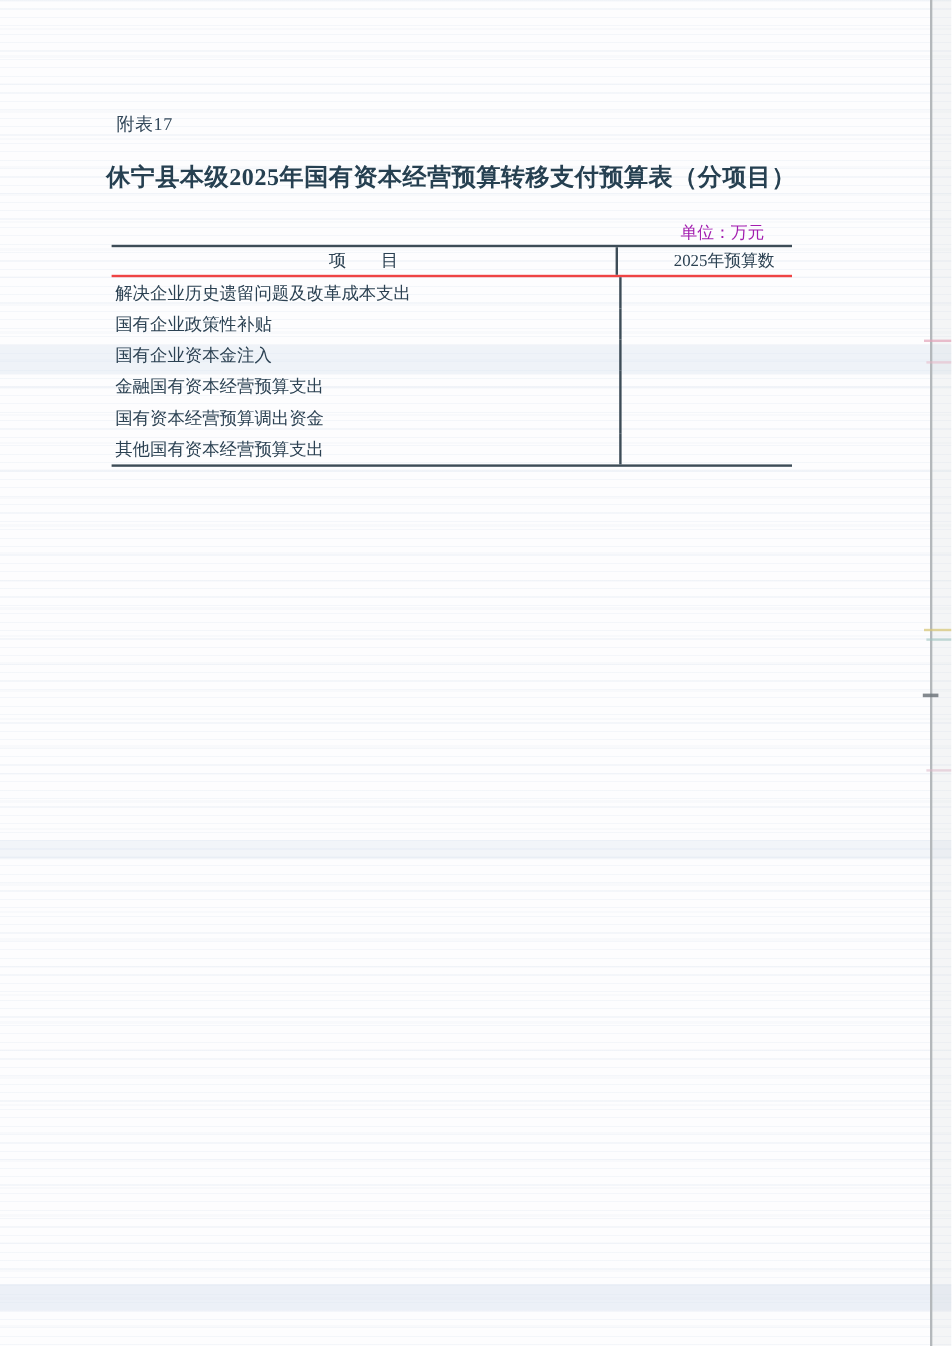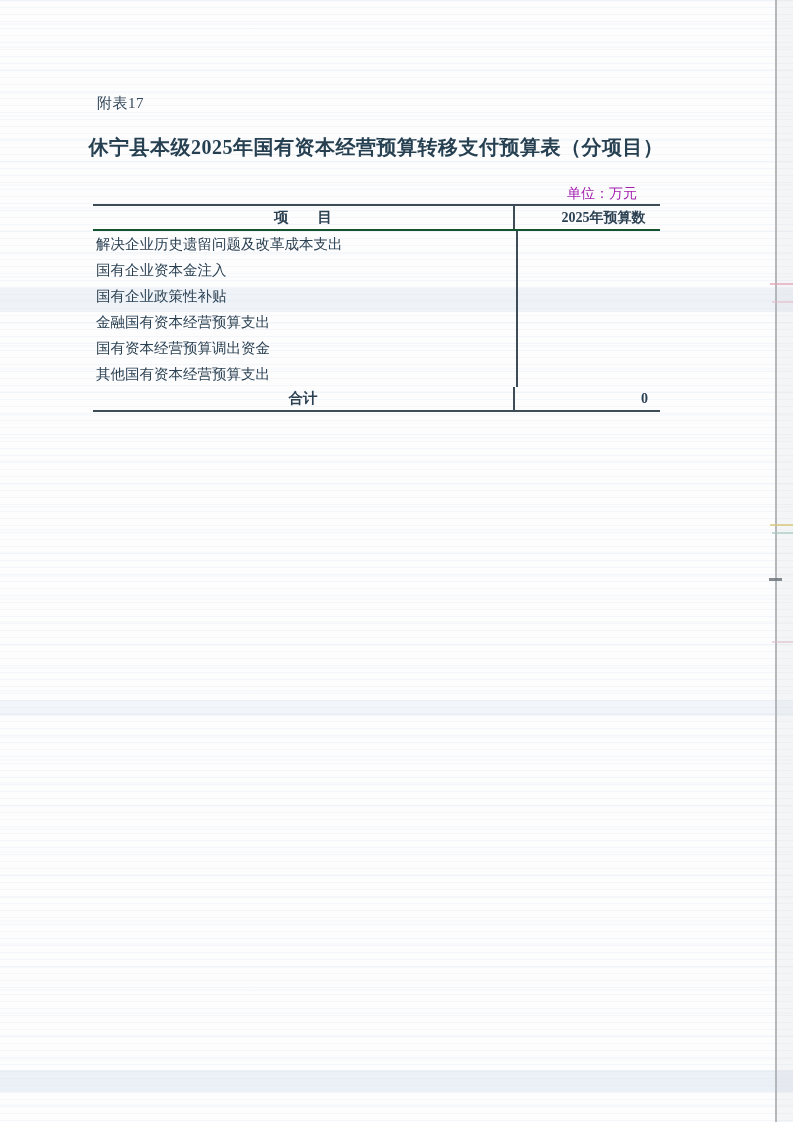--- a/index.html
+++ b/index.html
@@ -98,22 +98,22 @@
     position: absolute;
     left: 93px;
     top: 204px;
     width: 567px;
     border-top: 2px solid #3d4c57;
     border-bottom: 2px solid #3d4c57;
   }
   .thead {
     display: flex;
     height: 23px;
-    border-bottom: 2px solid #14532d;
-    font-weight: 700;
+    border-bottom: 2px solid #ef4444;
+    font-weight: 400;
     gap: 32px;
   }
   .trow {
     display: flex;
     height: 26px;
     gap: 48px;
   }
   .trow-total {
     display: flex;
     height: 23px;
@@ -169,44 +169,40 @@
     <div class="thead">
       <div class="cell cell-item">项　　目</div>
       <div class="cell cell-value">2025年预算数</div>
     </div>
     <div>
         <div class="trow">
           <div class="cell cell-item">解决企业历史遗留问题及改革成本支出</div>
           <div class="cell cell-value"></div>
         </div>
         <div class="trow">
+          <div class="cell cell-item">国有企业政策性补贴</div>
+          <div class="cell cell-value"></div>
+        </div>
+        <div class="trow">
           <div class="cell cell-item">国有企业资本金注入</div>
           <div class="cell cell-value"></div>
         </div>
         <div class="trow">
-          <div class="cell cell-item">国有企业政策性补贴</div>
-          <div class="cell cell-value"></div>
-        </div>
-        <div class="trow">
           <div class="cell cell-item">金融国有资本经营预算支出</div>
           <div class="cell cell-value"></div>
         </div>
         <div class="trow">
           <div class="cell cell-item">国有资本经营预算调出资金</div>
           <div class="cell cell-value"></div>
         </div>
         <div class="trow">
           <div class="cell cell-item">其他国有资本经营预算支出</div>
           <div class="cell cell-value"></div>
         </div>
       </div>
-    <div class="trow-total">
-      <div class="cell cell-item">合计</div>
-      <div class="cell cell-value">0</div>
-    </div>
   </div>
 
   <div class="edge-line"></div>
   <div class="edge-shade"></div>
   <div class="edge-tick tick-1"></div>
   <div class="edge-tick tick-2"></div>
   <div class="edge-tick tick-3"></div>
   <div class="edge-tick tick-4"></div>
   <div class="edge-tick tick-5"></div>
   <div class="edge-tick tick-6"></div>

